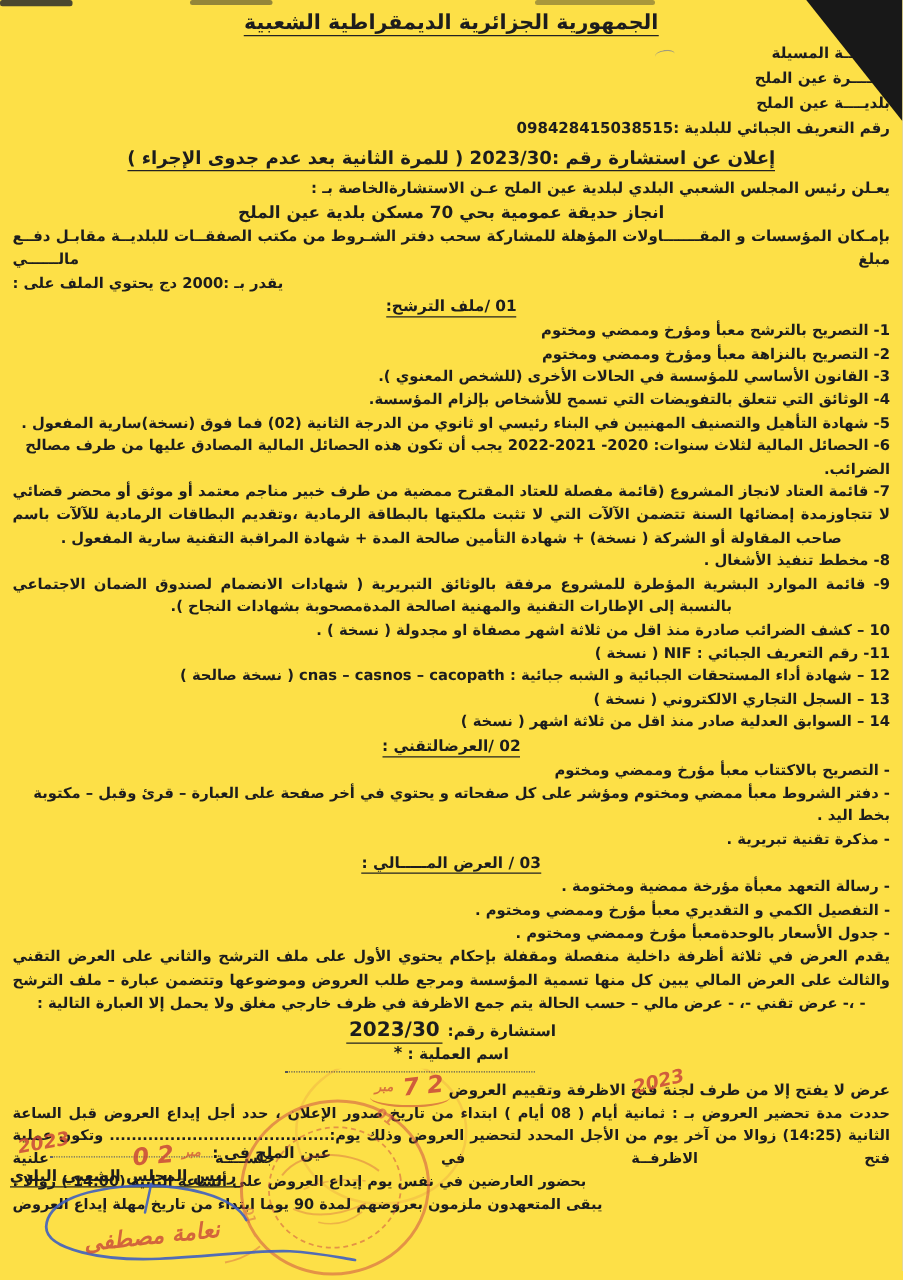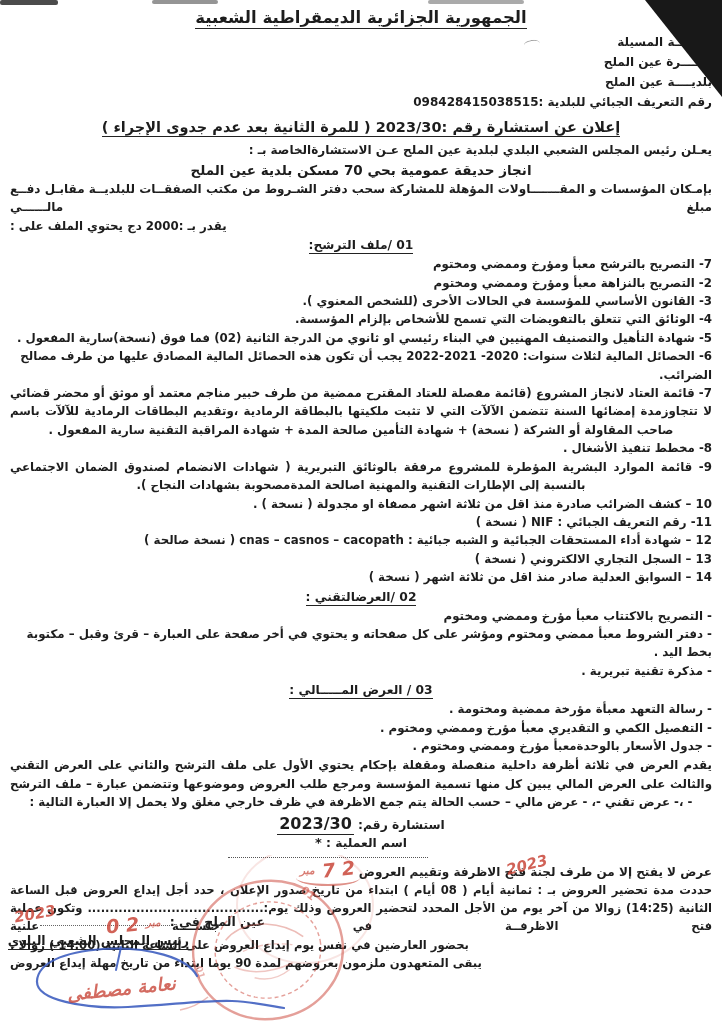--- a/index.html
+++ b/index.html
@@ -1,18 +1,18 @@
 <!DOCTYPE html>
 <html lang="ar" dir="rtl"><head>
 <meta charset="utf-8">
 <style>
   html,body{margin:0;padding:0;background:#cfcfcf;}
   .page{
     position:relative; width:722px; height:1024px; margin:0 auto;
-    background:#ffffff; overflow:hidden; direction:rtl;
+    background:#fde047; overflow:hidden; direction:rtl;
     font-family:"DejaVu Sans", sans-serif; font-weight:bold; color:#1d1d1d;
   }
   .content{padding:8px 10px 0 10px;}
   .u{border-bottom:1.6px solid #222; padding-bottom:1px;}
   .nat-title{text-align:center; font-size:16.5px; margin-bottom:5px;}
   .hdr{font-size:12px; line-height:20px; text-align:right; padding-left:20px;}
   .ann-title{text-align:center; font-size:14.5px; margin-top:4px; line-height:22px;}
   .intro{font-size:12px; line-height:18px; margin-top:3px; text-align:right;}
   .project{text-align:center; font-size:13.5px; line-height:20px; margin-top:1px;}
   .just{font-size:12px; line-height:18.4px; text-align:justify; text-align-last:justify;}
@@ -78,21 +78,21 @@
     <div class="intro">يعـلن رئيس المجلس الشعبي البلدي لبلدية عين الملح عـن الاستشارةالخاصة بـ  :</div>
 
     <div class="project">انجاز حديقة عمومية بحي 70 مسكن بلدية عين الملح</div>
 
     <div class="just">بإمـكان المؤسسات و المقـــــــاولات المؤهلة للمشاركة سحب دفتر الشـروط من مكتب الصفقــات للبلديــة مقابـل دفــع مبلغ مالــــــي</div>
     <div class="line">يقدر بـ :2000 دج يحتوي الملف على :</div>
 
     <div class="sec-head">
       <span class="u">01 /ملف الترشح:</span>
     </div>
-    <div class="item">7- التصريح بالترشح معبأ ومؤرخ وممضي ومختوم</div>
+    <div class="item">1- التصريح بالترشح معبأ ومؤرخ وممضي ومختوم</div>
     <div class="item">2- التصريح بالنزاهة معبأ ومؤرخ وممضي ومختوم</div>
     <div class="item">3- القانون الأساسي للمؤسسة في الحالات الأخرى (للشخص المعنوي ).</div>
     <div class="item">4- الوثائق التي تتعلق بالتفويضات التي تسمح للأشخاص بإلزام المؤسسة.</div>
     <div class="item">5-  شهادة التأهيل والتصنيف المهنيين  في البناء رئيسي او ثانوي من الدرجة الثانية  (02)  فما فوق  (نسخة)سارية المفعول .</div>
     <div class="item">6- الحصائل المالية لثلاث سنوات: 2020- 2021-2022 يجب أن تكون هذه الحصائل المالية  المصادق عليها من طرف مصالح الضرائب.</div>
     <div class="item wrap">7- قائمة العتاد لانجاز المشروع (قائمة مفصلة للعتاد المقترح ممضية من طرف خبير مناجم معتمد أو موثق أو محضر قضائي لا تتجاوزمدة إمضائها السنة تتضمن الآلآت التي لا تثبت ملكيتها بالبطاقة الرمادية ،وتقديم البطاقات الرمادية للآلآت باسم صاحب المقاولة أو الشركة ( نسخة) + شهادة التأمين صالحة المدة + شهادة المراقبة التقنية سارية المفعول .</div>
     <div class="item">8- مخطط تنفيذ الأشغال .</div>
     <div class="item wrap">9- قائمة الموارد البشرية المؤطرة للمشروع مرفقة بالوثائق التبريرية ( شهادات الانضمام  لصندوق الضمان الاجتماعي بالنسبة إلى الإطارات التقنية والمهنية اصالحة المدةمصحوبة بشهادات النجاح ).</div>
     <div class="item">10 – كشف الضرائب صادرة منذ اقل من ثلاثة اشهر مصفاة او مجدولة ( نسخة ) .</div>
     <div class="item">11- رقم التعريف الجبائي :  NIF  (  نسخة )</div>

